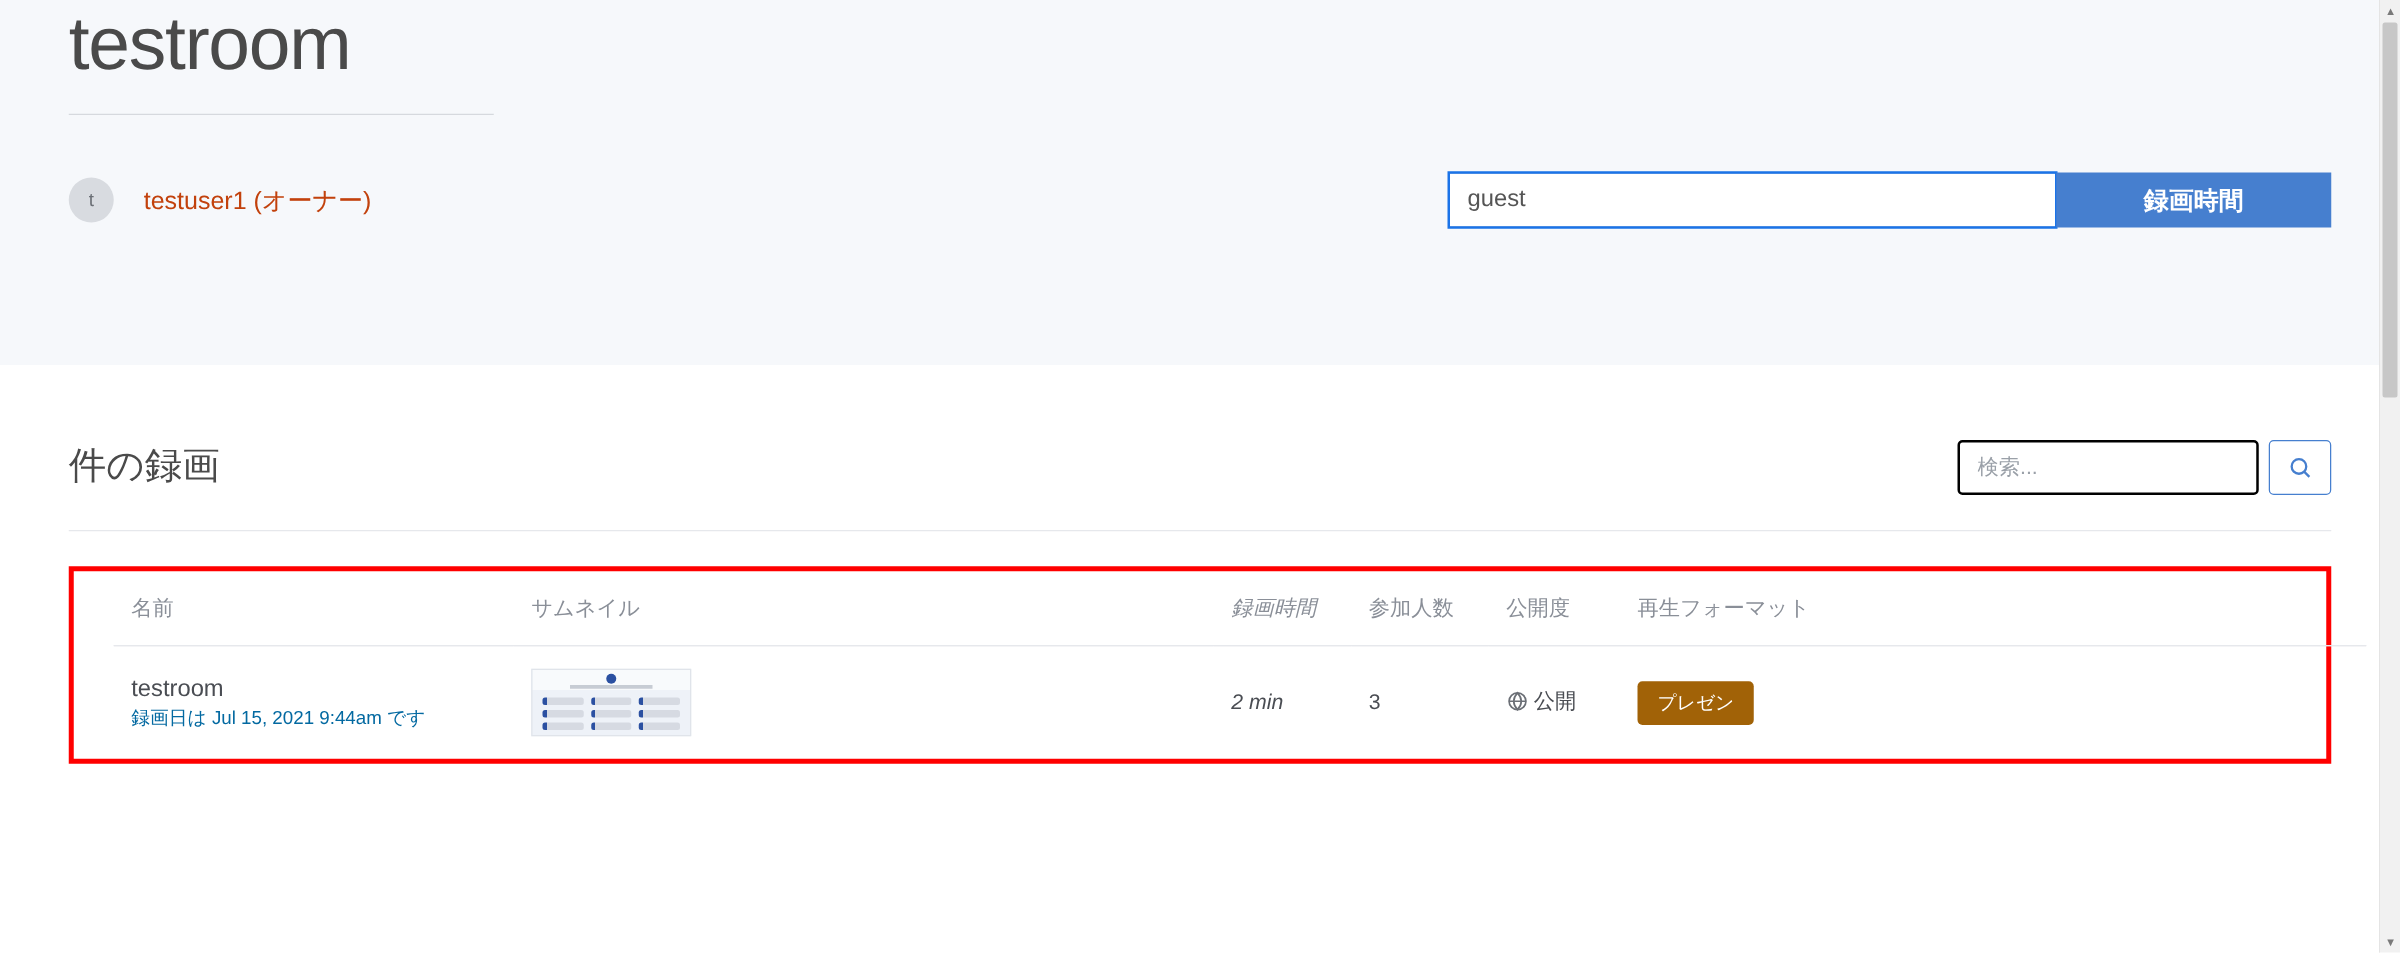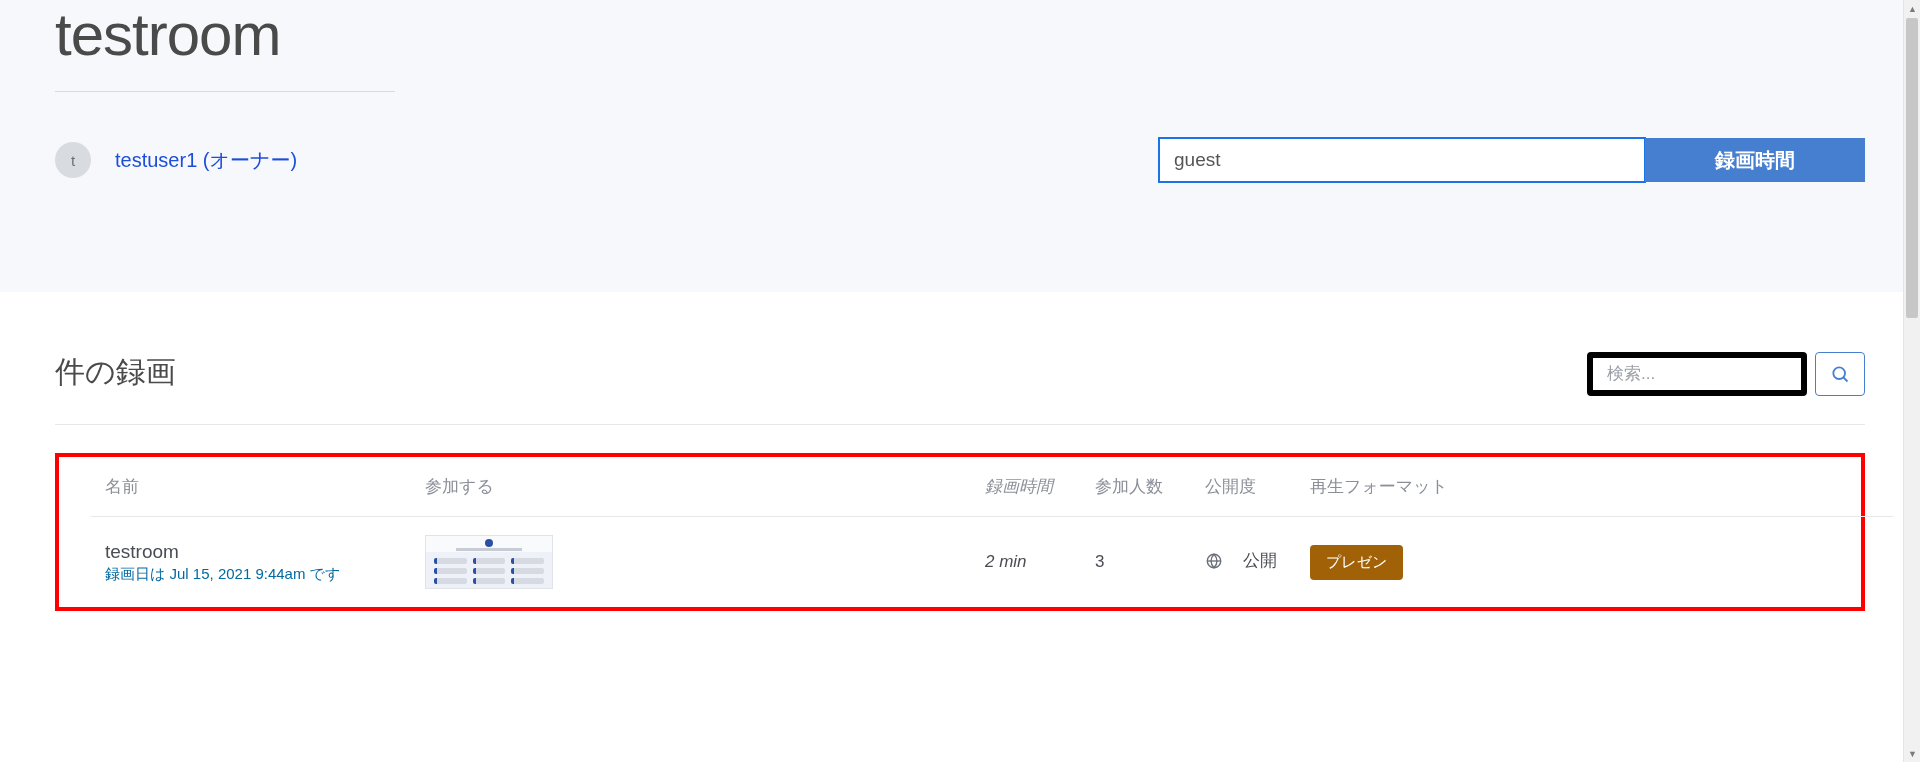--- a/index.html
+++ b/index.html
@@ -43,21 +43,21 @@
     border-radius: 50%;
     background: #d8dbe0;
     color: #6b6f76;
     display: flex;
     align-items: center;
     justify-content: center;
     font-size: 15px;
   }
   .owner-label {
     font-size: 20px;
-    color: #1d4ed8;
+    color: #c2410c;
   }
   .join-group {
     display: flex;
     align-items: stretch;
     height: 44px;
   }
   .join-input {
     width: 486px;
     border: 1px solid #b8bfcb;
     outline: 2px solid #1a73e8;
@@ -88,23 +88,23 @@
   .records-title {
     font-size: 30px;
     font-weight: 400;
     color: #4a4a4a;
   }
   .search-group {
     display: flex;
     gap: 8px;
   }
   .search-input {
-    width: 220px;
+    width: 241px;
     height: 44px;
-    border: 6px solid #000000;
+    border: 2px solid #000000;
     border-radius: 4px;
     padding: 0 14px;
     font-size: 17px;
     color: #888;
   }
   .search-input::placeholder { color: #9aa0a8; }
   .search-button {
     width: 50px;
     height: 44px;
     border: 1px solid #467fcf;
@@ -185,21 +185,21 @@
     gap: 4px;
     padding: 6px 8px;
   }
   .thumb .t-row { display: flex; gap: 6px; }
   .thumb .t-cell {
     flex: 1;
     height: 6px;
     background: linear-gradient(90deg, #2b50a1 0 10%, #d6dae2 10% 100%);
     border-radius: 2px;
   }
-  .vis-cell { display: inline-flex; align-items: center; gap: 20px; cursor: pointer; }
+  .vis-cell { display: inline-flex; align-items: center; gap: 4px; cursor: pointer; }
   .globe-icon { width: 18px; height: 18px; color: #6b6f76; }
   .format-btn {
     background: #a16207;
     color: #fff;
     border: none;
     border-radius: 4px;
     padding: 8px 16px;
     font-size: 15px;
     font-weight: 400;
     cursor: pointer;
@@ -262,21 +262,21 @@
       </button>
     </div>
   </div>
   <hr class="records-divider">
 
   <div class="table-wrap">
     <table class="records">
       <thead>
         <tr>
           <th class="col-name">名前</th>
-          <th class="col-thumb">参加する</th>
+          <th class="col-thumb">サムネイル</th>
           <th class="col-duration">録画時間</th>
           <th class="col-attendees">参加人数</th>
           <th class="col-visibility">公開度</th>
           <th class="col-format">再生フォーマット</th>
         </tr>
       </thead>
       <tbody>
         <tr>
           <td class="col-name">
             <div class="rec-name">testroom</div>

